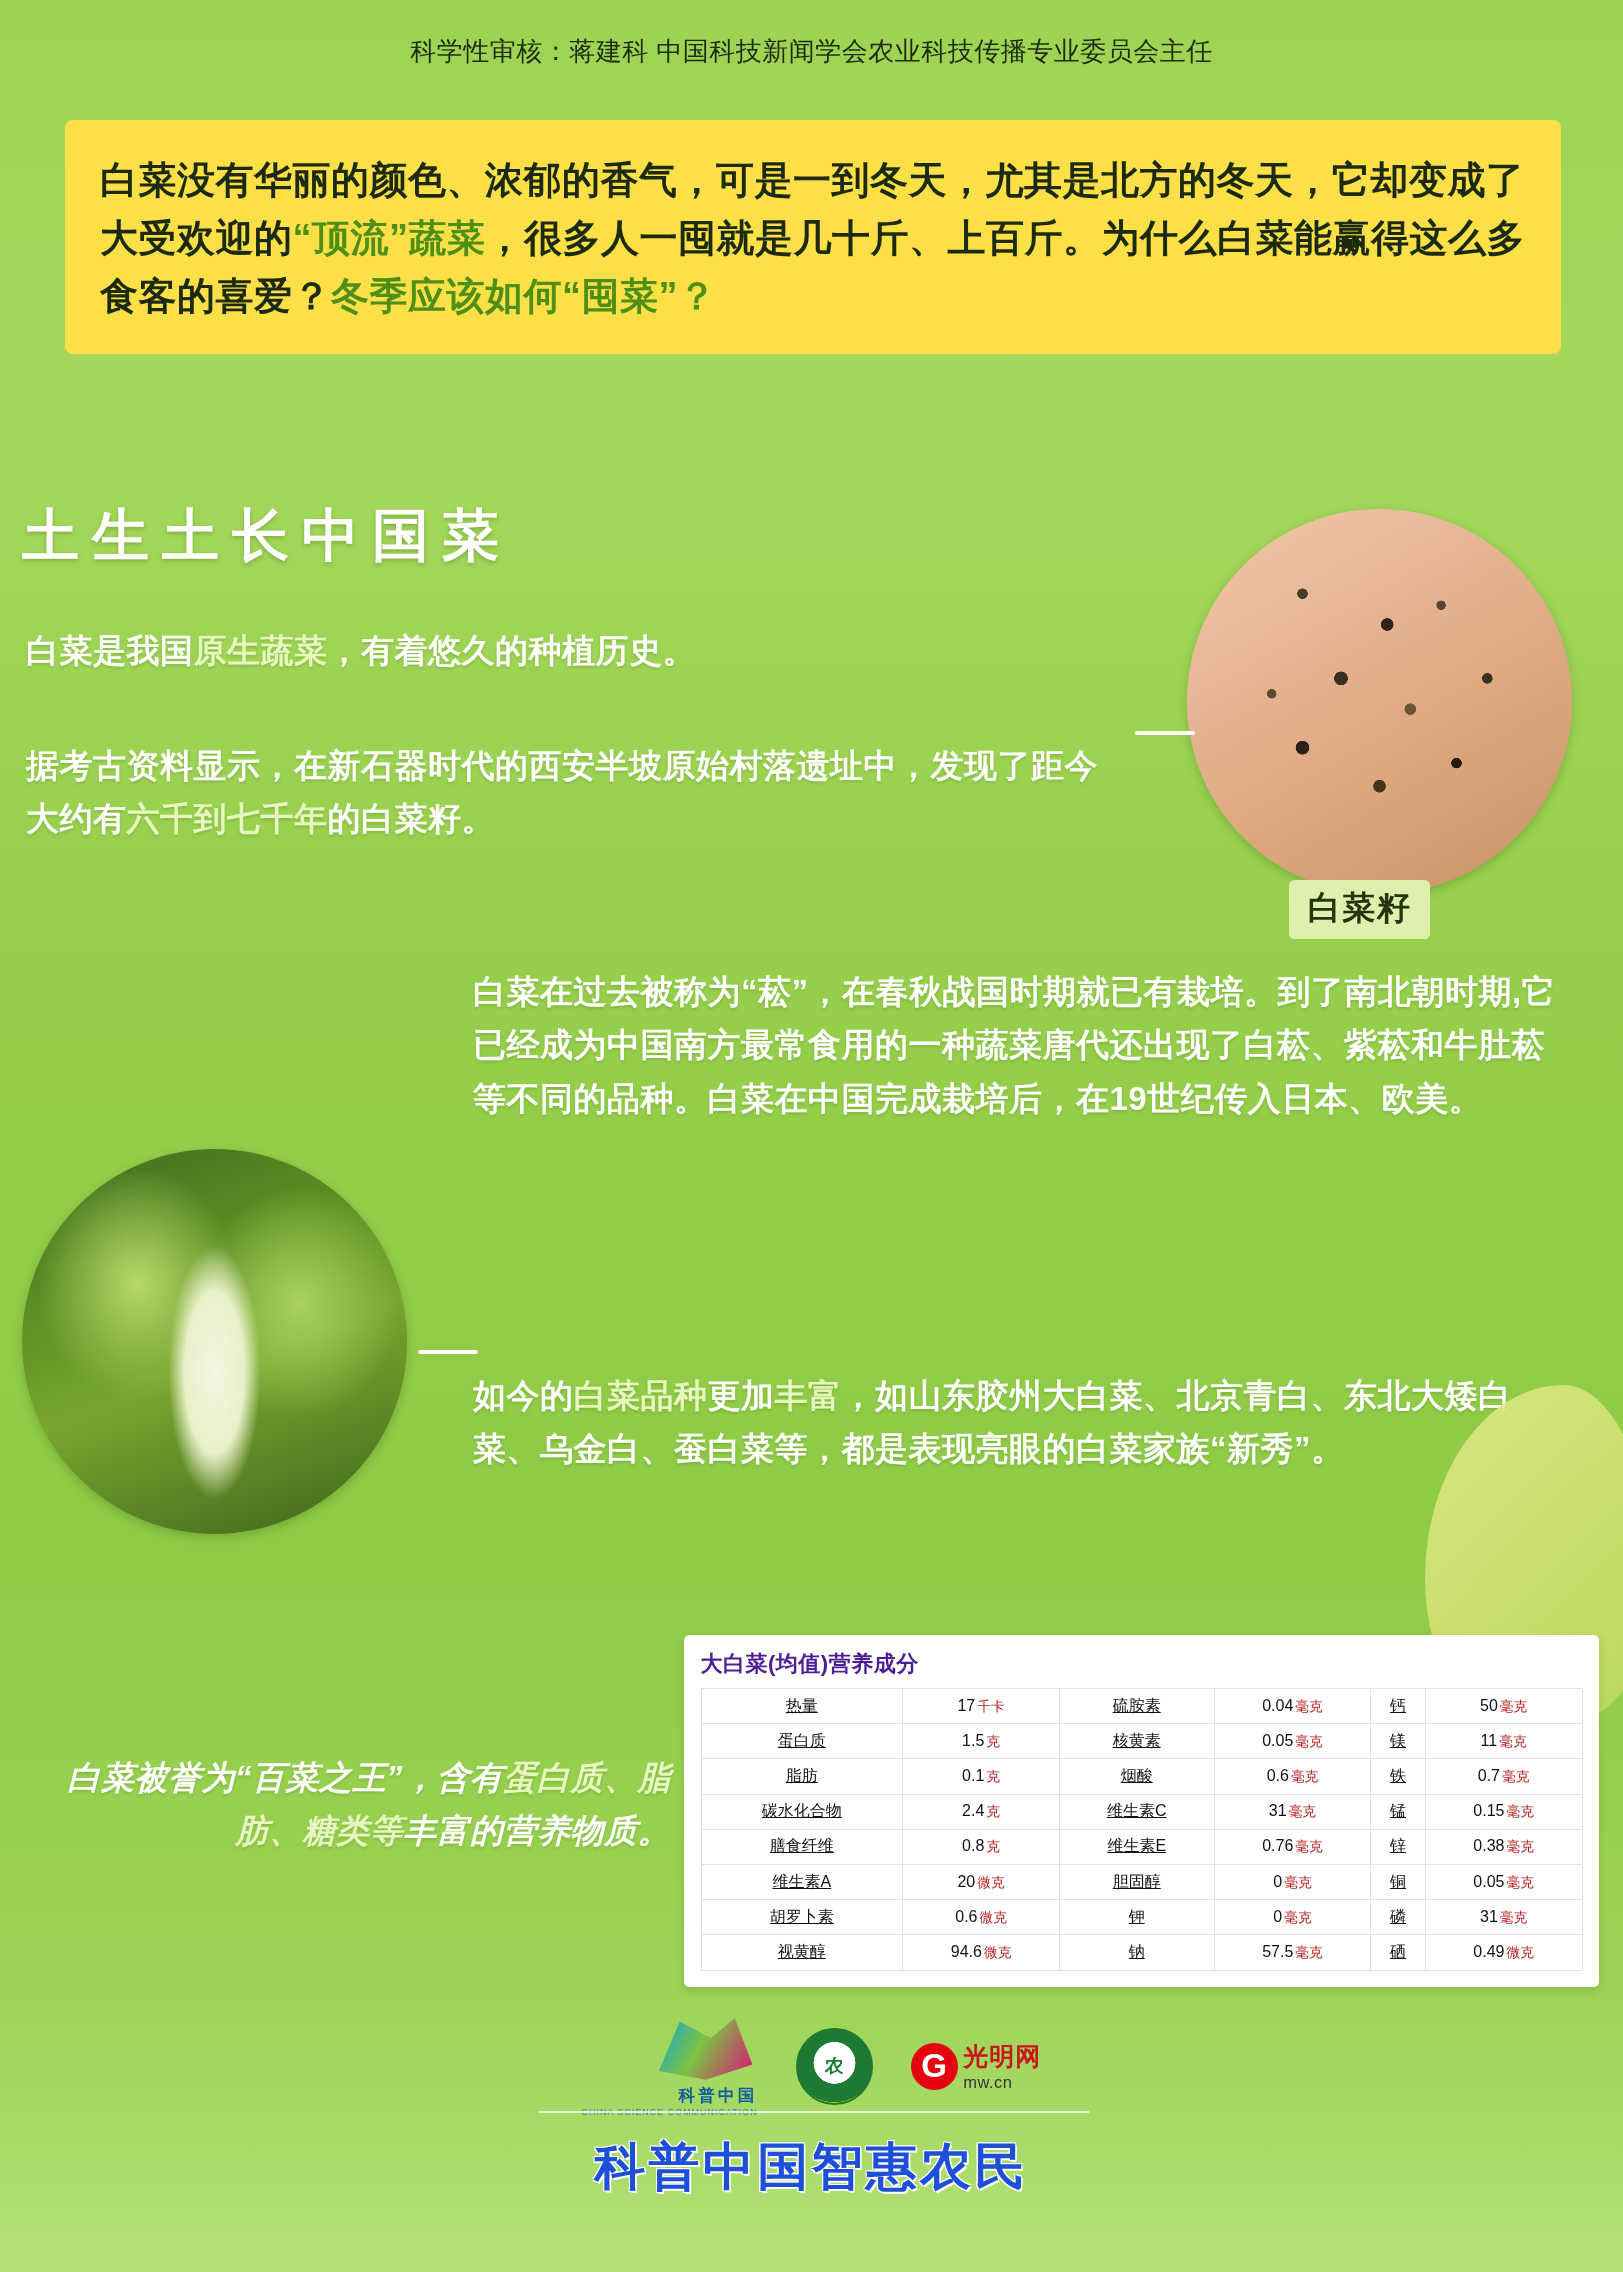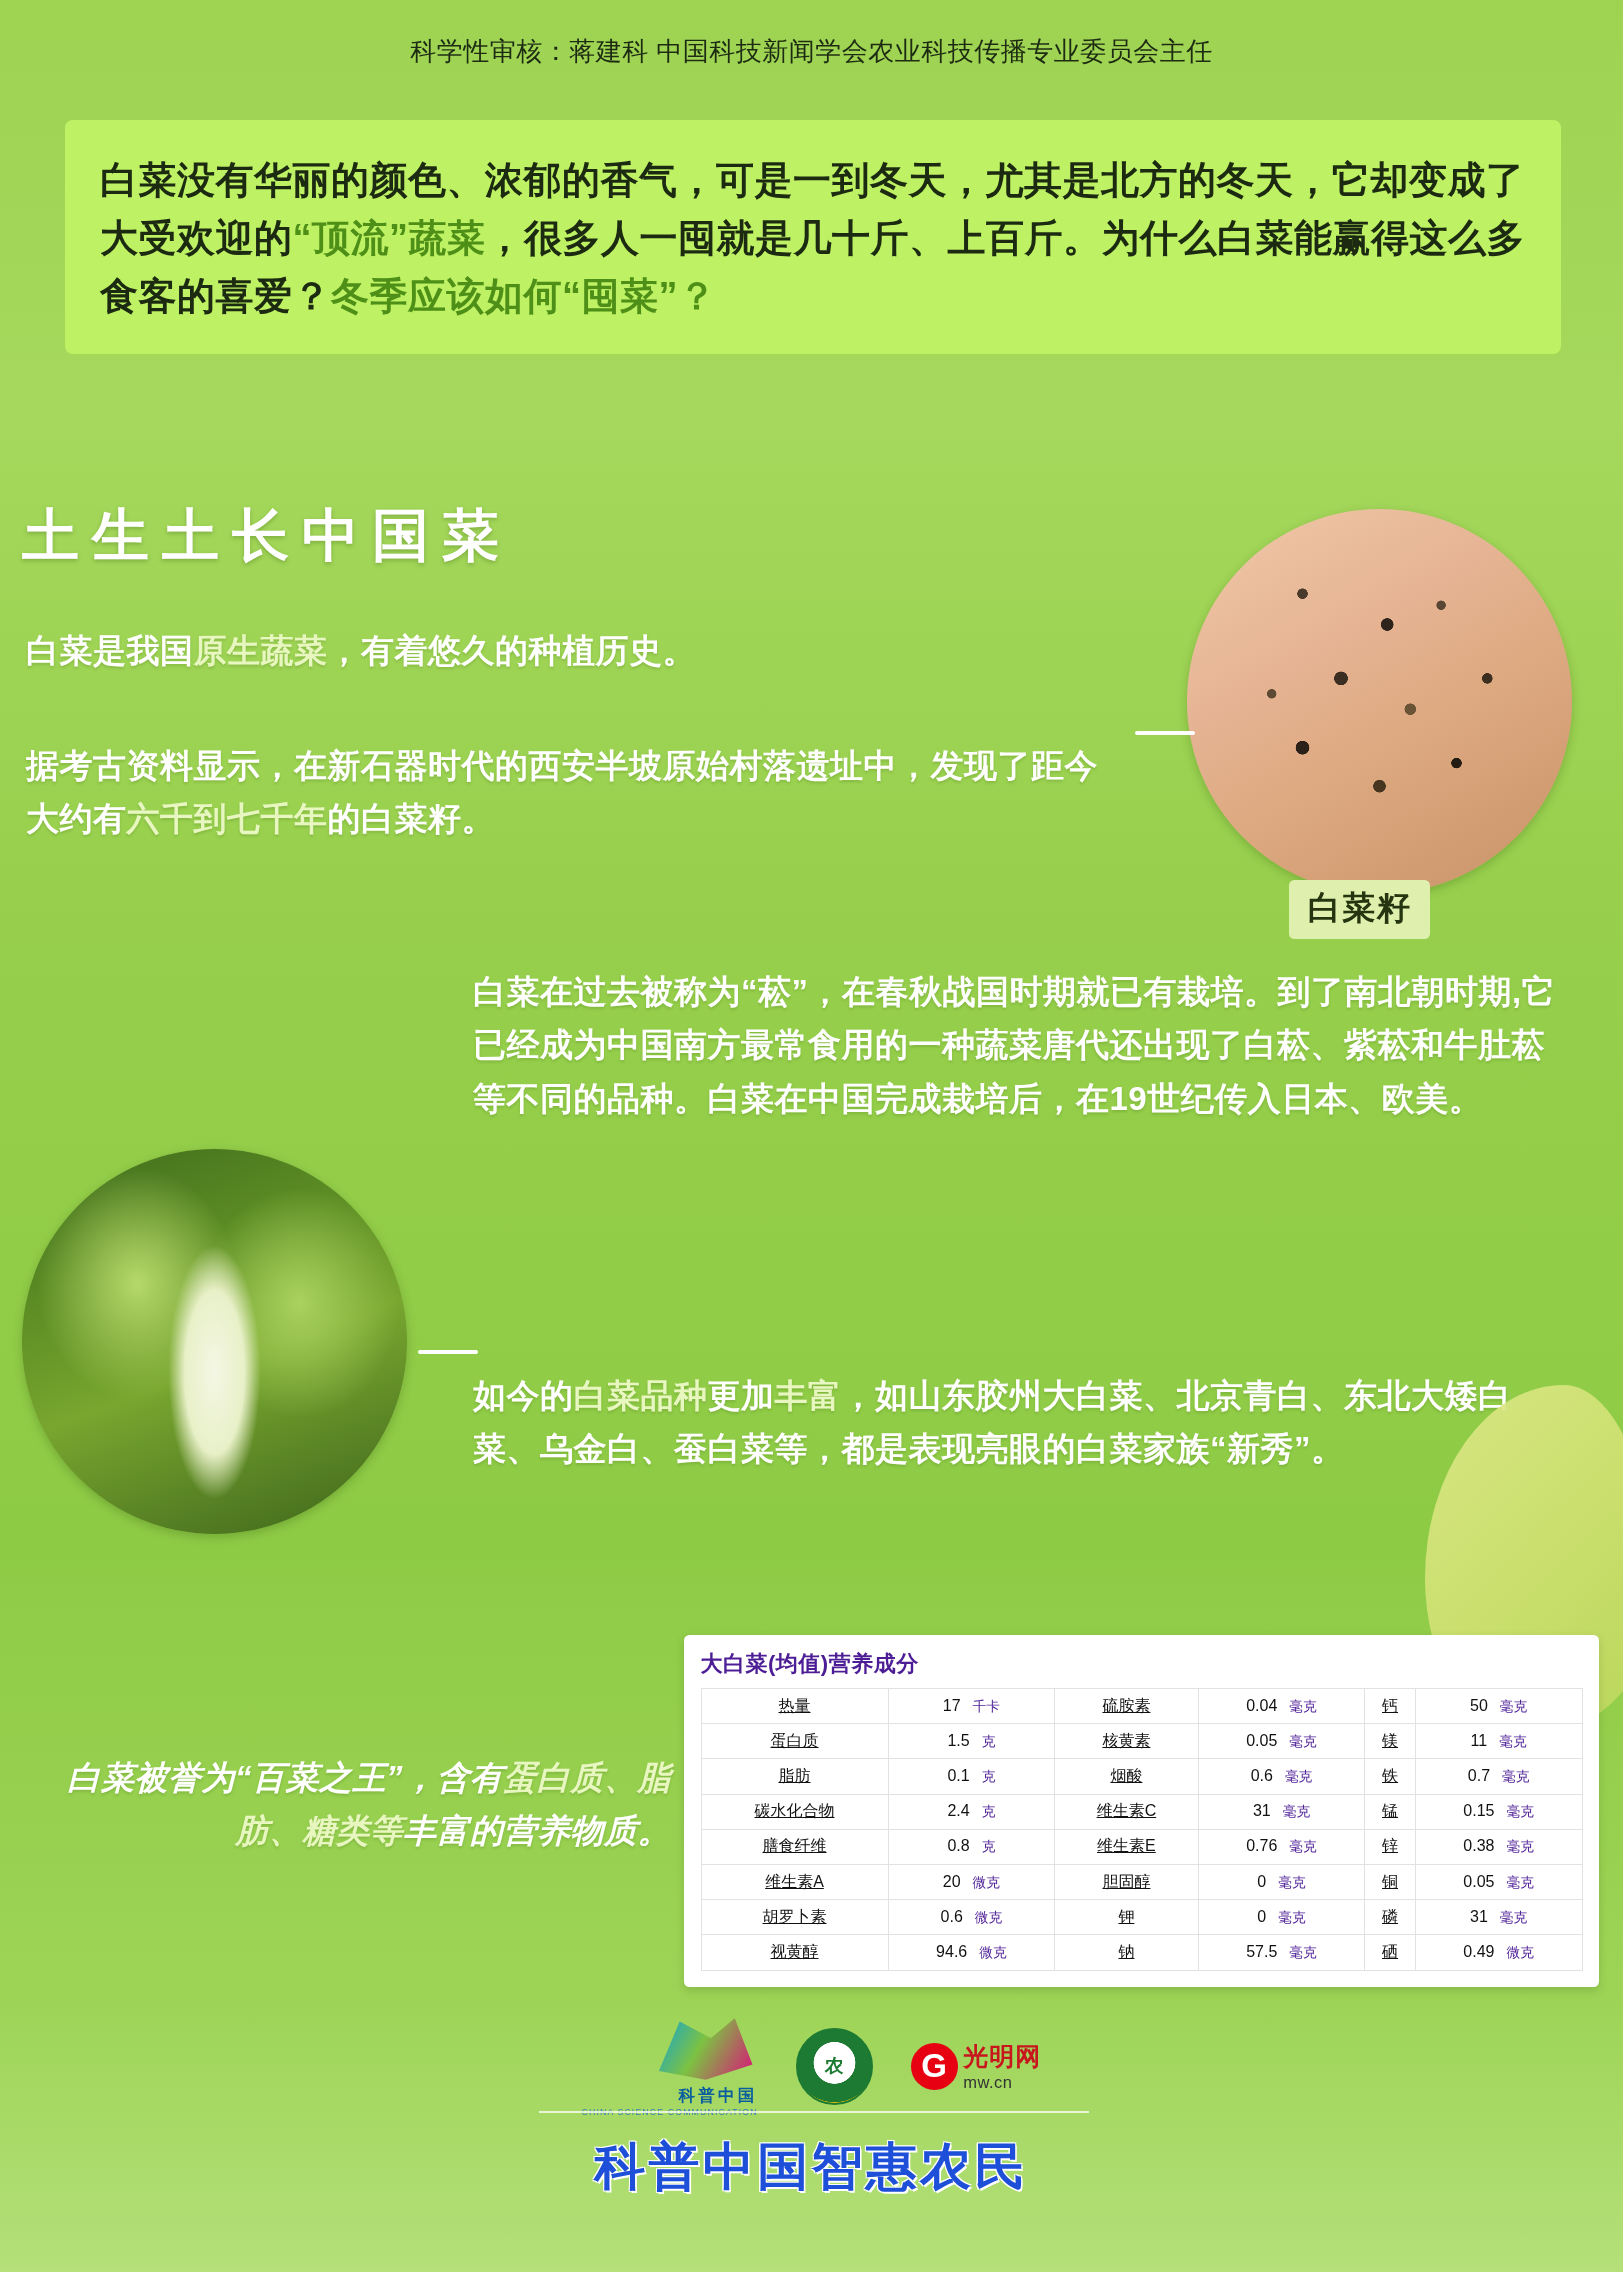--- a/index.html
+++ b/index.html
@@ -24,21 +24,21 @@
     letter-spacing: 0.5px;
     font-family: "Liberation Sans", sans-serif;
   }
 
   
   .lead-box {
     position: absolute;
     left: 65px;
     top: 120px;
     width: 1496px;
-    background: #bef264;
+    background: #fde047;
     border-radius: 7.7px;
     padding: 32px 35px 29px 35px;
   }
   .lead-text {
     font-size: 38px;
     line-height: 1.52;
     color: #1b2a10;
     letter-spacing: 0.5px;
     font-weight: bold;
   }
@@ -160,21 +160,21 @@
     color: #222;
   }
   table.nutri td {
     border: 0.5px solid #e2e2e2;
     padding: 6.6px 3.3px;
     text-align: center;
     white-space: nowrap;
   }
   table.nutri td.label { text-decoration: underline; color: #111; }
   table.nutri td.value { color: #111; }
-  table.nutri td .unit { color: #4c1d95; font-size: 13.7px; margin-left: 12px; }
+  table.nutri td .unit { color: #b91c1c; font-size: 13.7px; margin-left: 2px; }
 
   
   .footer-logos {
     position: absolute;
     left: 0; top: 2015px; width: 100%;
     display: flex; justify-content: center; align-items: center; gap: 38px;
   }
   .logo-kepu { display: flex; flex-direction: column; align-items: flex-end; }
   .logo-fan {
     width: 104px; height: 66px;

